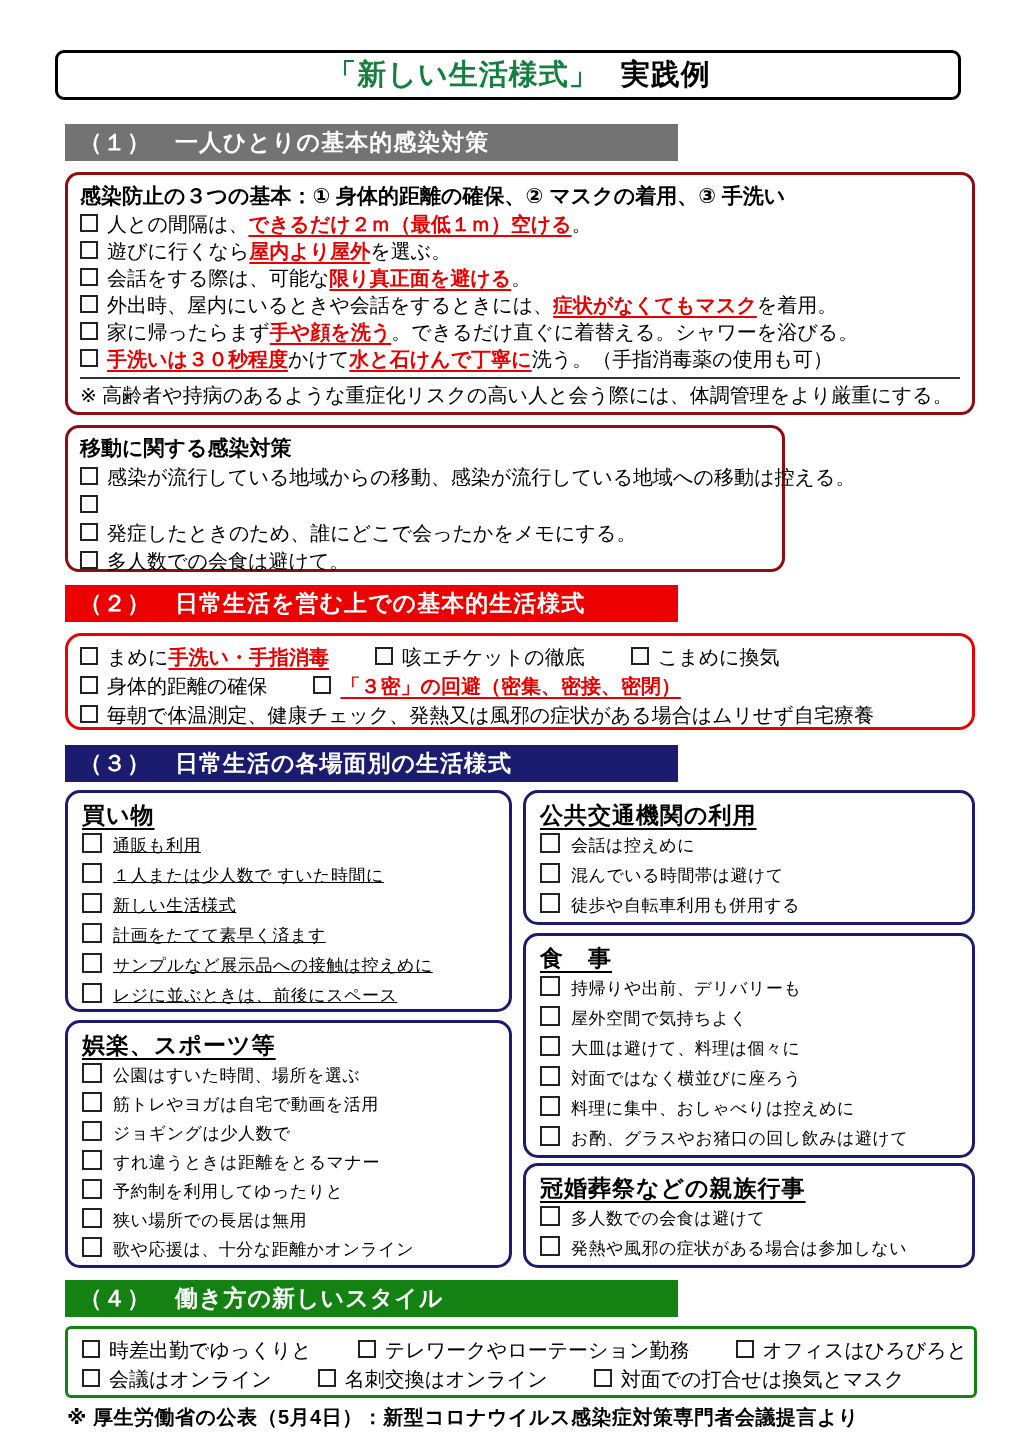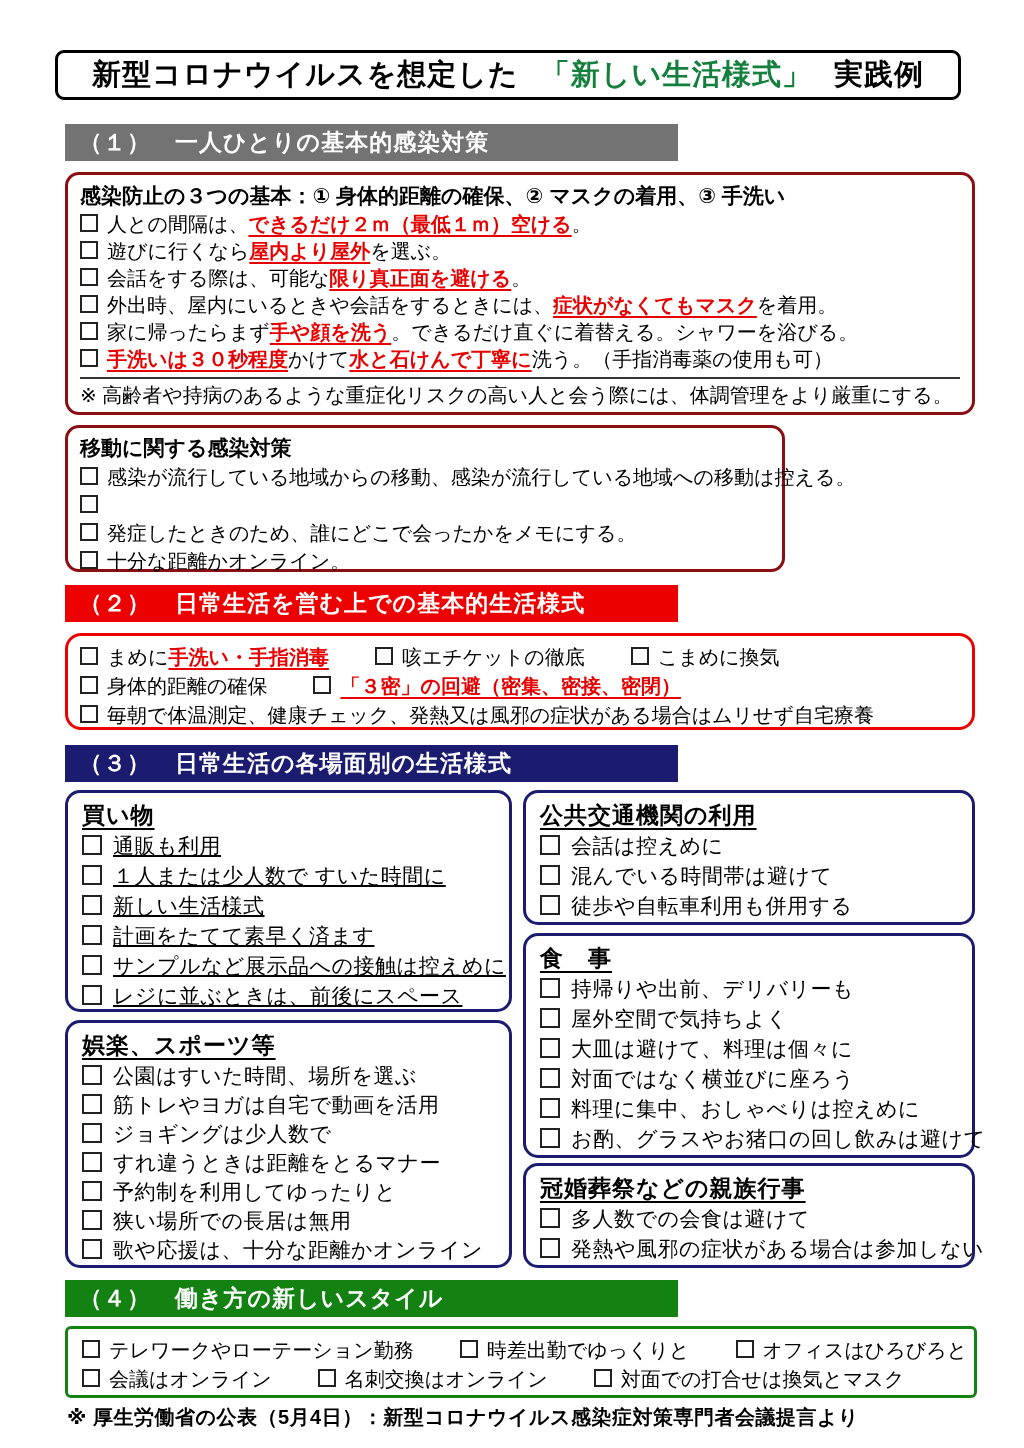--- a/index.html
+++ b/index.html
@@ -49,37 +49,36 @@
   .cb{
     display:inline-block;width:14px;height:14px;border:2px solid #222;
     margin-right:9px;vertical-align:-1px;background:#fff;flex:none;
   }
   .col-box .cb{width:16px;height:16px;margin-right:11px;vertical-align:-2px;}
   .col-hdr{
     font-size:23px;font-weight:bold;line-height:32px;letter-spacing:1px;
     text-decoration:underline;text-decoration-thickness:2px;text-underline-offset:5px;
     white-space:nowrap;display:inline-block;
   }
-  .col-item{font-size:21px;line-height:30px;letter-spacing:0.5px;white-space:nowrap;}
+  .col-item{font-size:17px;line-height:30px;letter-spacing:0.5px;white-space:nowrap;}
   .entertainment-box .col-item{line-height:29px;}
   .row{display:flex;align-items:baseline;font-size:20px;line-height:29px;white-space:nowrap;}
   .row .cell{margin-right:46px;}
   .row .cell:last-child{margin-right:0;}
   .footer{
     position:absolute;left:67px;top:1404px;font-size:20px;font-weight:600;
     letter-spacing:0.5px;white-space:nowrap;
   }
 </style>
 </head>
 <body>
 
 <div class="page">
 
   <div class="title-box">
-    <span>新型コロナウイルスを想定した</span>
     <span class="title-red">「新しい生活様式」</span>
     <span>実践例</span>
   </div>
 
   <div class="sec-bar sec1">（１）　一人ひとりの基本的感染対策</div>
 
   <div class="box box1">
     <div class="b-hdr">感染防止の３つの基本：① 身体的距離の確保、② マスクの着用、③ 手洗い</div>
     <div class="item">
       <span class="cb"></span><span>人との間隔は、</span><span class="red">できるだけ２ｍ（最低１ｍ）空ける</span><span>。</span>
@@ -108,21 +107,21 @@
     <div class="item">
       <span class="cb"></span><span>感染が流行している地域からの移動、感染が流行している地域への移動は控える。</span>
     </div>
     <div class="item">
       <span class="cb"></span>
     </div>
     <div class="item">
       <span class="cb"></span><span>発症したときのため、誰にどこで会ったかをメモにする。</span>
     </div>
     <div class="item">
-      <span class="cb"></span><span>十分な距離かオンライン。</span>
+      <span class="cb"></span><span>多人数での会食は避けて。</span>
     </div>
   </div>
 
   <div class="sec-bar sec2">（２）　日常生活を営む上での基本的生活様式</div>
 
   <div class="box box3">
     <div class="row">
       <span class="cell"><span class="cb"></span><span>まめに</span><span class="red">手洗い・手指消毒</span></span>
       <span class="cell"><span class="cb"></span><span>咳エチケットの徹底</span></span>
       <span class="cell"><span class="cb"></span><span>こまめに換気</span></span>
@@ -179,22 +178,22 @@
   <div class="box col-box family-box">
     <div><span class="col-hdr">冠婚葬祭などの親族行事</span></div>
     <div class="col-item"><span class="cb"></span><span>多人数での会食は避けて</span></div>
     <div class="col-item"><span class="cb"></span><span>発熱や風邪の症状がある場合は参加しない</span></div>
   </div>
 
   <div class="sec-bar sec4">（４）　働き方の新しいスタイル</div>
 
   <div class="box box4">
     <div class="row">
+      <span class="cell"><span class="cb"></span><span>時差出勤でゆっくりと</span></span>
       <span class="cell"><span class="cb"></span><span>テレワークやローテーション勤務</span></span>
-      <span class="cell"><span class="cb"></span><span>時差出勤でゆっくりと</span></span>
       <span class="cell"><span class="cb"></span><span>オフィスはひろびろと</span></span>
     </div>
     <div class="row">
       <span class="cell"><span class="cb"></span><span>会議はオンライン</span></span>
       <span class="cell"><span class="cb"></span><span>名刺交換はオンライン</span></span>
       <span class="cell"><span class="cb"></span><span>対面での打合せは換気とマスク</span></span>
     </div>
   </div>
 
   <div class="footer">※ 厚生労働省の公表（5月4日）：新型コロナウイルス感染症対策専門者会議提言より</div>

